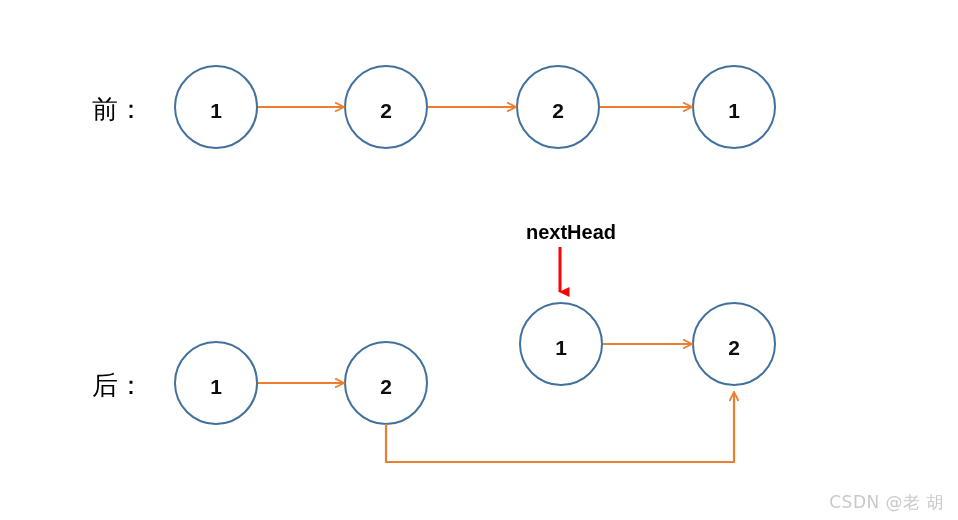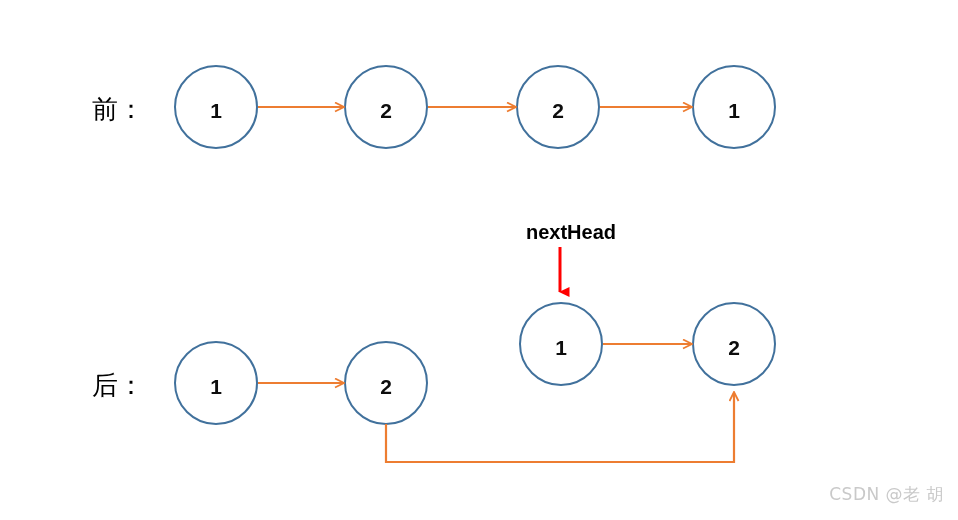--- a/index.html
+++ b/index.html
@@ -57,21 +57,21 @@
   .pointer-label {
     font-family: "Liberation Sans", "DejaVu Sans", sans-serif;
     font-size: 20px;
     font-weight: bold;
     fill: #000000;
     text-anchor: middle;
   }
   .watermark {
     position: absolute;
     right: 14px;
-    bottom: 14px;
+    bottom: 6px;
     font-family: "DejaVu Sans", "Liberation Sans", sans-serif;
     font-size: 17px;
     color: #c9c9c9;
     letter-spacing: 0.5px;
     user-select: none;
     white-space: nowrap;
   }
 </style>
 </head>
 <body>

